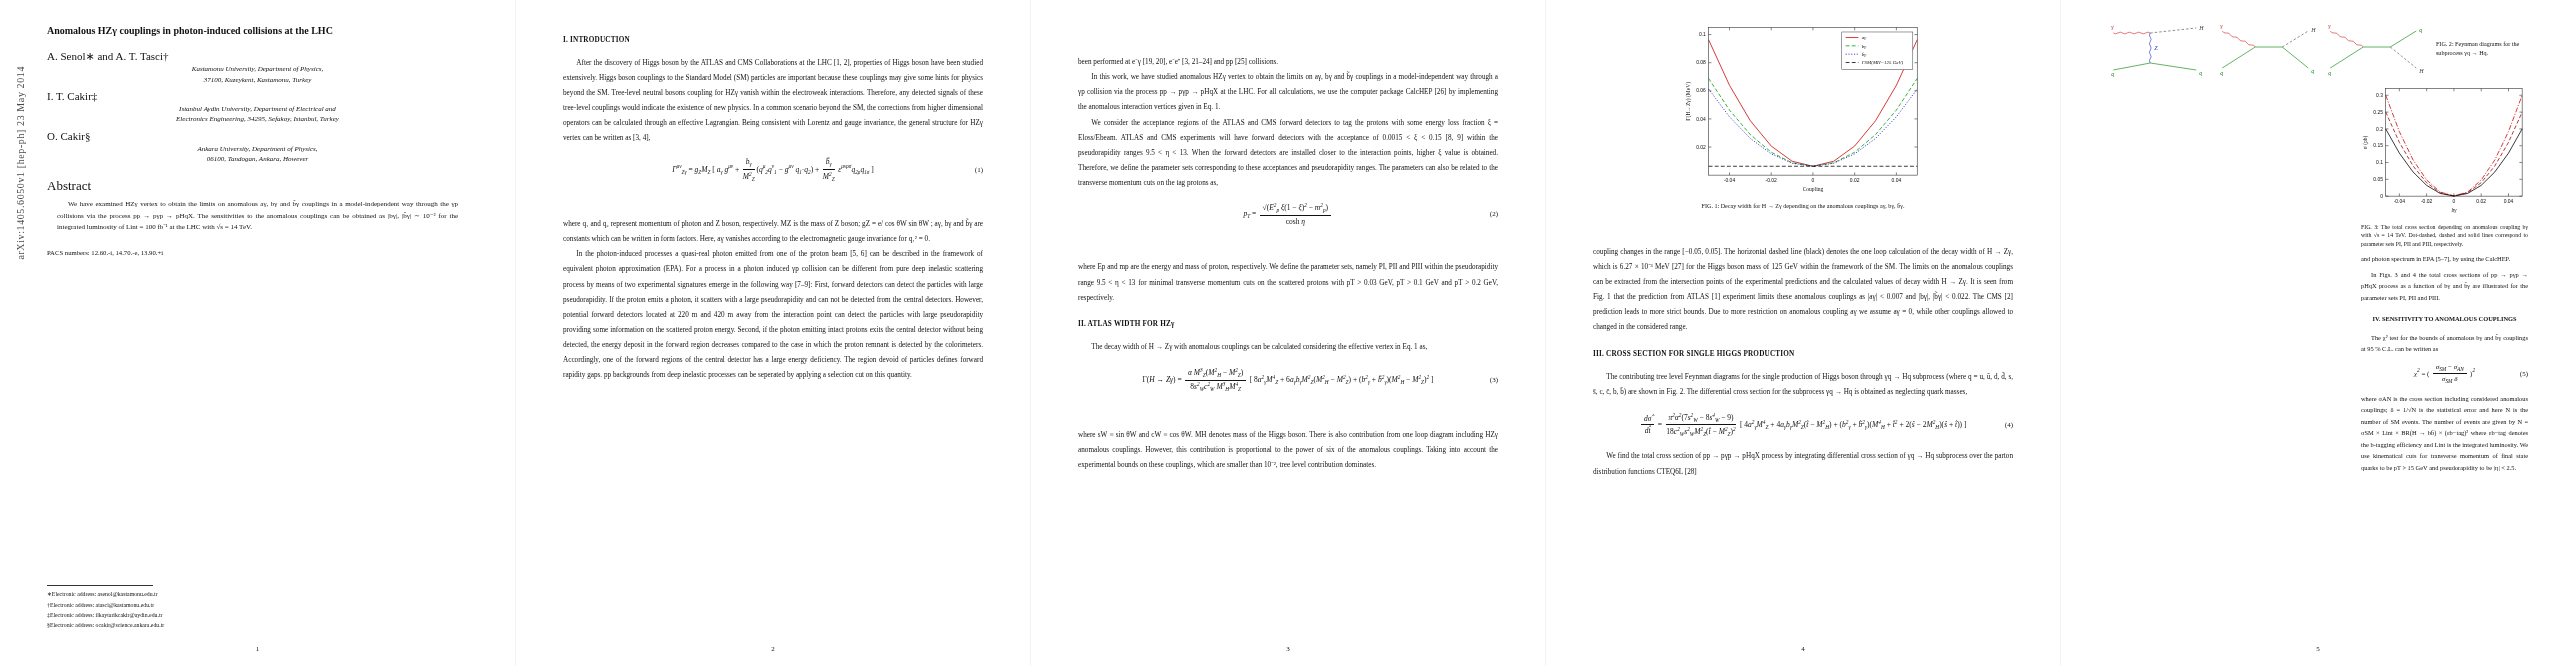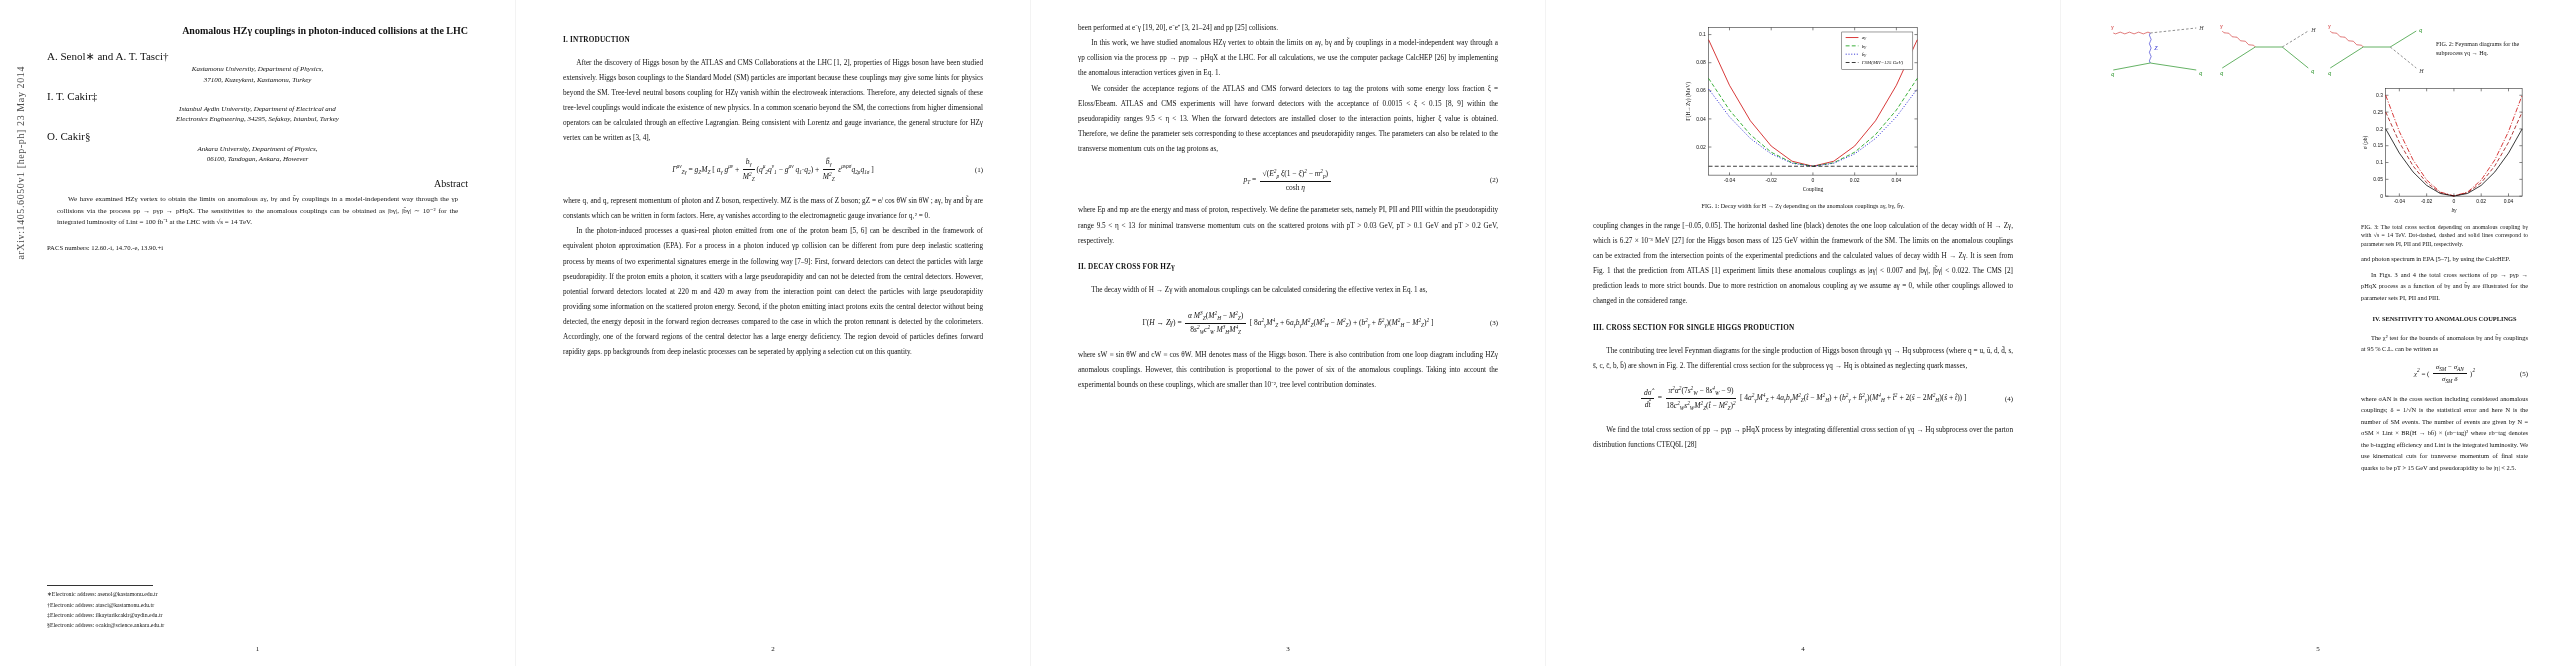--- a/index.html
+++ b/index.html
@@ -5,33 +5,33 @@
   html, body { margin:0;padding:0;background:#ffffff;width:2576px;height:667px;overflow:hidden;
     font-family:"Liberation Serif", serif; color:#111; }
   .strip { display:flex; width:2576px; height:667px; }
   .page { width:515px; height:667px; position:relative; box-sizing:border-box;
     padding:21px 47px 0 47px; background:#fff; overflow:hidden; flex:none; }
   .page + .page { border-left:0.6px solid #f3f3f3; }
 
   
   .arxiv-stamp { position:absolute; left:14.5px; top:66px; writing-mode:vertical-rl;
     transform:rotate(180deg); font-size:10px; letter-spacing:0.6px; color:#4a4a4a; white-space:nowrap; }
-  .title { font-size:10px; font-weight:bold; text-align:right; margin:4.4px 0 13.3px; }
+  .title { font-size:10px; font-weight:bold; text-align:left; margin:4.4px 0 13.3px; }
   .authors { font-size:11px; text-align:left; margin:5.6px 0 1.7px; }
   .affil { font-size:7px; font-style:italic; text-align:center; line-height:1.45; }
-  .abs-head { font-size:10px; text-align:right; margin:14.5px 0 4.4px; }
+  .abs-head { font-size:13px; text-align:left; margin:14.5px 0 4.4px; }
   .abstract { font-size:7px; line-height:1.7; text-align:justify; margin:0 10px; text-indent:11px; }
   .pacs { font-size:6.7px; margin-top:14.5px; }
   .fnblock { position:absolute; left:47px; bottom:37px; font-size:5.8px; line-height:1.75; }
   .fnrule { width:106px; border-top:0.6px solid #333; margin-bottom:3.9px; }
 
   
   h2.sec { font-size:7.2px; font-weight:bold; text-align:left; margin:14.5px 0 12.2px; letter-spacing:0.2px; }
   p.body { font-size:7.2px; line-height:2.1; text-align:justify; text-indent:13.3px; margin:0; }
-  p.noindent { text-indent:0; }
+  p.noindent { text-indent:0;margin-top:34px; }
   .pageno { position:absolute; bottom:14.5px; left:0; right:0; text-align:center; font-size:7px; }
 
   
   .eq-row { position:relative; display:flex; justify-content:center; align-items:center;
     margin:11px 0; font-size:7.5px; white-space:nowrap; }
   .eq-no { position:absolute; right:0; top:50%; transform:translateY(-50%); font-size:7px; }
   .tk-v { font-style:italic; }
   .tk-t { font-style:normal; }
   .tk-s { font-size:5.3px; vertical-align:3.3px; font-style:italic; }
   .tk-b { font-size:5.3px; vertical-align:-2.2px; font-style:italic; }
@@ -107,21 +107,21 @@
     <p class="body">In this work, we have studied anomalous HZγ vertex to obtain the limits on aγ, bγ and b̃γ couplings in a model-independent way through a γp collision via the process pp → pγp → pHqX at the LHC. For all calculations, we use the computer package CalcHEP [26] by implementing the anomalous interaction vertices given in Eq. 1.</p>
     <p class="body">We consider the acceptance regions of the ATLAS and CMS forward detectors to tag the protons with some energy loss fraction ξ = Eloss/Ebeam. ATLAS and CMS experiments will have forward detectors with the acceptance of 0.0015 &lt; ξ &lt; 0.15 [8, 9] within the pseudorapidity ranges 9.5 &lt; η &lt; 13. When the forward detectors are installed closer to the interaction points, higher ξ value is obtained. Therefore, we define the parameter sets corresponding to these acceptances and pseudorapidity ranges. The parameters can also be related to the transverse momentum cuts on the tag protons as,</p>
     <div class="eq-row">
       <span><span class="tk-v">p</span><span class="tk-b">T</span><span class="tk-t"> = </span><span class="frac">
             <span class="fr-n"><span class="tk-t">√(</span><span class="tk-v">E</span><span class="tk-s">2</span><span class="tk-b">p</span><span class="tk-t"> </span><span class="tk-v">ξ</span><span class="tk-t">(1 − </span><span class="tk-v">ξ</span><span class="tk-t">)</span><span class="tk-s">2</span><span class="tk-t"> − </span><span class="tk-v">m</span><span class="tk-s">2</span><span class="tk-b">p</span><span class="tk-t">)</span></span>
             <span class="fr-d"><span class="tk-t">cosh </span><span class="tk-v">η</span></span>
           </span></span>
       <span class="eq-no">(2)</span>
     </div>
     <p class="body noindent">where Ep and mp are the energy and mass of proton, respectively. We define the parameter sets, namely PI, PII and PIII within the pseudorapidity range 9.5 &lt; η &lt; 13 for minimal transverse momentum cuts on the scattered protons with pT &gt; 0.03 GeV, pT &gt; 0.1 GeV and pT &gt; 0.2 GeV, respectively.</p>
-    <h2 class="sec">II. DECAY CROSS FOR HZγ</h2>
+    <h2 class="sec">II. ATLAS WIDTH FOR HZγ</h2>
     <p class="body">The decay width of H → Zγ with anomalous couplings can be calculated considering the effective vertex in Eq. 1 as,</p>
     <div class="eq-row">
       <span><span class="tk-t">Γ(</span><span class="tk-v">H</span><span class="tk-t"> → </span><span class="tk-v">Zγ</span><span class="tk-t">) = </span><span class="frac">
             <span class="fr-n"><span class="tk-v">α</span><span class="tk-t"> </span><span class="tk-v">M</span><span class="tk-s">3</span><span class="tk-b">Z</span><span class="tk-t">(</span><span class="tk-v">M</span><span class="tk-s">2</span><span class="tk-b">H</span><span class="tk-t"> − </span><span class="tk-v">M</span><span class="tk-s">2</span><span class="tk-b">Z</span><span class="tk-t">)</span></span>
             <span class="fr-d"><span class="tk-t">8</span><span class="tk-v">s</span><span class="tk-s">2</span><span class="tk-b">W</span><span class="tk-v">c</span><span class="tk-s">2</span><span class="tk-b">W</span><span class="tk-t"> </span><span class="tk-v">M</span><span class="tk-s">3</span><span class="tk-b">H</span><span class="tk-v">M</span><span class="tk-s">4</span><span class="tk-b">Z</span></span>
           </span><span class="tk-t"> [ 8</span><span class="tk-v">a</span><span class="tk-s">2</span><span class="tk-b">γ</span><span class="tk-v">M</span><span class="tk-s">4</span><span class="tk-b">Z</span><span class="tk-t"> + 6</span><span class="tk-v">a</span><span class="tk-b">γ</span><span class="tk-v">b</span><span class="tk-b">γ</span><span class="tk-v">M</span><span class="tk-s">2</span><span class="tk-b">Z</span><span class="tk-t">(</span><span class="tk-v">M</span><span class="tk-s">2</span><span class="tk-b">H</span><span class="tk-t"> − </span><span class="tk-v">M</span><span class="tk-s">2</span><span class="tk-b">Z</span><span class="tk-t">)</span><span class="tk-t"> + (</span><span class="tk-v">b</span><span class="tk-s">2</span><span class="tk-b">γ</span><span class="tk-t"> + </span><span class="tk-v">b̃</span><span class="tk-s">2</span><span class="tk-b">γ</span><span class="tk-t">)(</span><span class="tk-v">M</span><span class="tk-s">2</span><span class="tk-b">H</span><span class="tk-t"> − </span><span class="tk-v">M</span><span class="tk-s">2</span><span class="tk-b">Z</span><span class="tk-t">)</span><span class="tk-s">2</span><span class="tk-t"> ]</span></span>
       <span class="eq-no">(3)</span>
     </div>
     <p class="body noindent">where sW ≡ sin θW and cW ≡ cos θW. MH denotes mass of the Higgs boson. There is also contribution from one loop diagram including HZγ anomalous couplings. However, this contribution is proportional to the power of six of the anomalous couplings. Taking into account the experimental bounds on these couplings, which are smaller than 10⁻², tree level contribution dominates.</p>
     <div class="pageno">3</div>

